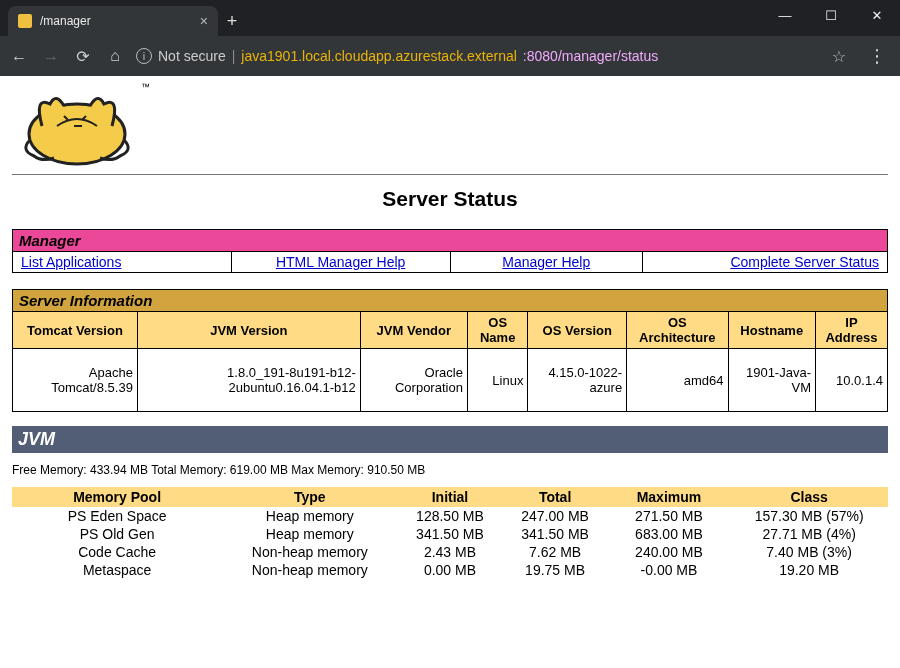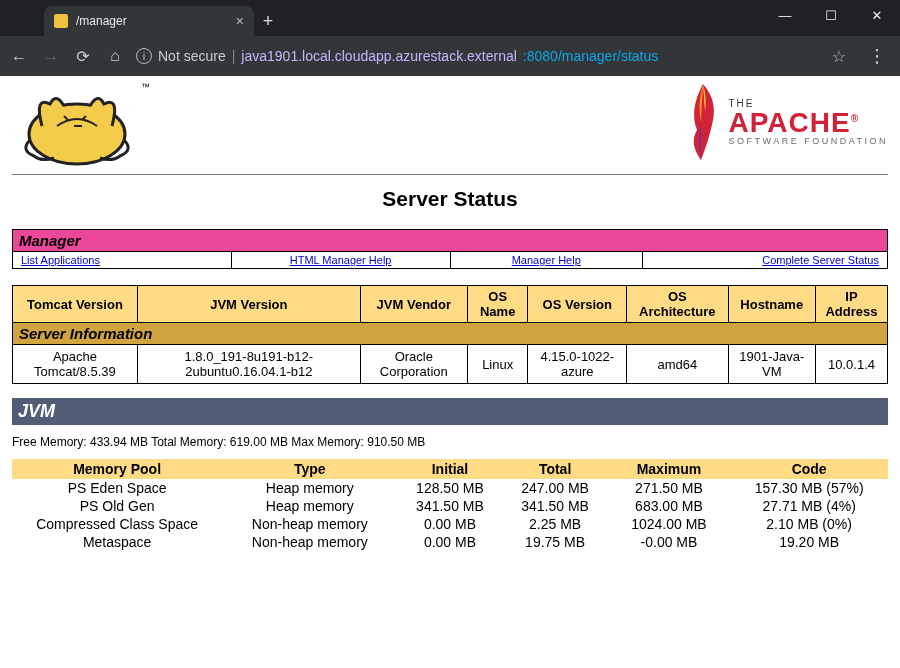--- a/index.html
+++ b/index.html
@@ -30,21 +30,20 @@
     justify-content: center;
     font-size: 13px;
     color: #eee;
   }
   .tabstrip {
     position: absolute;
     top: 6px;
     left: 8px;
     display: flex;
     align-items: center;
-    margin-left: 36px;
   }
   .tab {
     background: #323639;
     color: #eaeaea;
     height: 30px;
     width: 210px;
     border-radius: 8px 8px 0 0;
     display: flex;
     align-items: center;
     padding: 0 10px;
@@ -74,22 +73,22 @@
     font-size: 14px;
   }
   .addrbar .nav-ico { width: 22px; text-align: center; font-size: 16px; color: #ccc; }
   .url-area {
     flex: 1;
     display: flex;
     align-items: center;
     gap: 6px;
     color: #ccc;
   }
-  .url-host { color: #c4b5fd; }
-  .url-path { color: #0ea5e9; }
+  .url-host { color: #eab308; }
+  .url-path { color: #f0abfc; }
   .info-circle {
     width: 16px; height: 16px; border: 1.5px solid #bbb; border-radius: 50%;
     display: inline-flex; align-items: center; justify-content: center;
     font-size: 11px; color: #bbb;
   }
   .star { font-size: 16px; color: #bbb; margin-right: 12px; }
   .menu-dots { color: #ddd; font-size: 18px; margin-right: 6px; }
 
   
   .page {
@@ -128,21 +127,21 @@
     border: 1px solid #000;
     text-align: left;
     padding: 2px 6px;
     font-style: italic;
     font-weight: 700;
     font-size: 15px;
   }
   table.mgr td.mgr-cell {
     border: 1px solid #000;
     padding: 2px 8px;
-    font-size: 11px;
+    font-size: 14px;
   }
   table.mgr td.mgr-cell a { color: #0000cc; text-decoration: underline; }
   td.right { text-align: right; }
 
   table.srv {
     width: 100%;
     border-collapse: collapse;
     margin-bottom: 14px;
     font-size: 13px;
   }
@@ -157,22 +156,22 @@
   }
   table.srv th.col {
     background: #fedb84;
     border: 1px solid #000;
     padding: 3px 4px;
     font-weight: 700;
     text-align: center;
   }
   table.srv td {
     border: 1px solid #000;
-    padding: 4px 4px;
-    text-align: center;
+    padding: 16px 4px;
+    text-align: right;
   }
 
   .jvm-bar {
     background: #525d76;
     color: #fff;
     font-weight: 700;
     font-style: italic;
     font-size: 18px;
     padding: 3px 6px;
     margin-bottom: 10px;
@@ -247,33 +246,20 @@
         <path d="M30 44 Q22 14 38 22 Q44 10 52 24" fill="#f5cc4a" stroke="#222" stroke-width="3"></path>
         <path d="M100 44 Q108 14 92 22 Q86 10 78 24" fill="#f5cc4a" stroke="#222" stroke-width="3"></path>
         <path d="M45 44 Q65 30 85 44" stroke="#222" stroke-width="2" fill="none"></path>
         <path d="M62 44 L70 44" stroke="#222" stroke-width="2"></path>
         <path d="M18 58 Q8 68 22 74 Q30 80 42 76" fill="none" stroke="#222" stroke-width="3"></path>
         <path d="M112 58 Q122 68 108 74 Q100 80 88 76" fill="none" stroke="#222" stroke-width="3"></path>
         <path d="M52 34 L56 38 M74 34 L70 38" stroke="#222" stroke-width="2"></path>
       </svg>
       <span class="tm">™</span>
     </div>
-    <div class="apache-block">
-      <svg class="feather" viewBox="0 0 40 80">
-        <path d="M20 2 Q6 28 14 48 Q6 62 18 78 Q26 58 30 38 Q34 18 20 2 Z" fill="#d12239"></path>
-        <path d="M20 2 Q14 22 18 40" fill="#f58a1f"></path>
-        <path d="M20 2 Q24 16 22 30" fill="#fed23a"></path>
-        <path d="M18 40 Q14 58 18 78" fill="#7b2d8e"></path>
-      </svg>
-      <div class="apache-text">
-        <span class="apache-the">THE</span>
-        <span class="apache-name"><span>APACHE</span><sup style="font-size:10px">®</sup></span>
-        <span class="apache-found">SOFTWARE FOUNDATION</span>
-      </div>
-    </div>
   </div>
   <hr class="sep">
 
   <h1 class="page-title">Server Status</h1>
 
   <table class="mgr">
     <tbody>
         <tr>
           <th class="section-head" colspan="4">Manager</th>
         </tr>
@@ -282,32 +268,32 @@
       <td class="mgr-cell" style="width:25%;text-align:center"><a href="#">HTML Manager Help</a></td>
       <td class="mgr-cell" style="width:22%;text-align:center"><a href="#">Manager Help</a></td>
       <td class="mgr-cell right" style="width:28%"><a href="#">Complete Server Status</a></td>
     </tr>
   </tbody>
     </table>
 
   <table class="srv">
     <tbody>
         <tr>
+          <th class="section-head" colspan="8">Server Information</th>
+        </tr>
+    <tr>
       <th class="col">Tomcat Version</th>
       <th class="col">JVM Version</th>
       <th class="col">JVM Vendor</th>
       <th class="col">OS Name</th>
       <th class="col">OS Version</th>
       <th class="col">OS Architecture</th>
       <th class="col">Hostname</th>
       <th class="col">IP Address</th>
     </tr>
-    <tr>
-          <th class="section-head" colspan="8">Server Information</th>
-        </tr>
     <tr>
       <td>Apache Tomcat/8.5.39</td>
       <td>1.8.0_191-8u191-b12-2ubuntu0.16.04.1-b12</td>
       <td>Oracle Corporation</td>
       <td>Linux</td>
       <td>4.15.0-1022-azure</td>
       <td>amd64</td>
       <td>1901-Java-VM</td>
       <td>10.0.1.4</td>
     </tr>
@@ -318,47 +304,47 @@
   <div class="mem-line">Free Memory: 433.94 MB Total Memory: 619.00 MB Max Memory: 910.50 MB</div>
 
   <table class="mem">
     <thead>
       <tr>
         <th style="width:24%">Memory Pool</th>
         <th style="width:20%">Type</th>
         <th style="width:12%">Initial</th>
         <th style="width:12%">Total</th>
         <th style="width:14%">Maximum</th>
-        <th style="width:18%">Code</th>
+        <th style="width:18%">Class</th>
       </tr>
     </thead>
     <tbody id="mem-body">
         <tr>
           <td>PS Eden Space</td>
           <td>Heap memory</td>
           <td>128.50 MB</td>
           <td>247.00 MB</td>
           <td>271.50 MB</td>
           <td>157.30 MB (57%)</td>
         </tr>
         <tr>
           <td>PS Old Gen</td>
           <td>Heap memory</td>
           <td>341.50 MB</td>
           <td>341.50 MB</td>
           <td>683.00 MB</td>
           <td>27.71 MB (4%)</td>
         </tr>
         <tr>
-          <td>Compressed Class Space</td>
+          <td>Code Cache</td>
           <td>Non-heap memory</td>
-          <td>0.00 MB</td>
-          <td>2.25 MB</td>
-          <td>1024.00 MB</td>
-          <td>2.10 MB (0%)</td>
+          <td>2.43 MB</td>
+          <td>7.62 MB</td>
+          <td>240.00 MB</td>
+          <td>7.40 MB (3%)</td>
         </tr>
         <tr>
           <td>Metaspace</td>
           <td>Non-heap memory</td>
           <td>0.00 MB</td>
           <td>19.75 MB</td>
           <td>-0.00 MB</td>
           <td>19.20 MB</td>
         </tr>
       </tbody>

